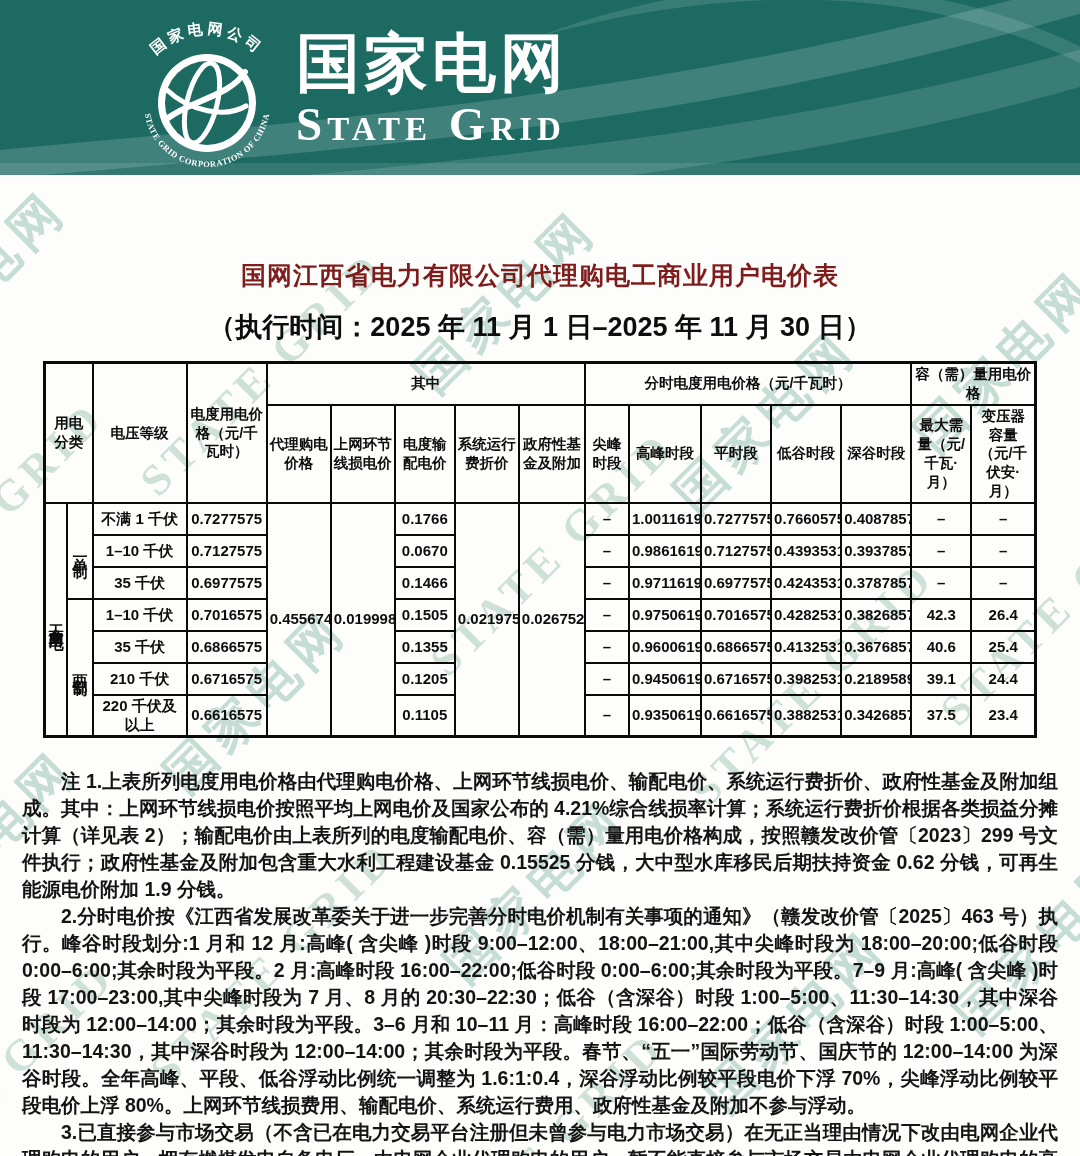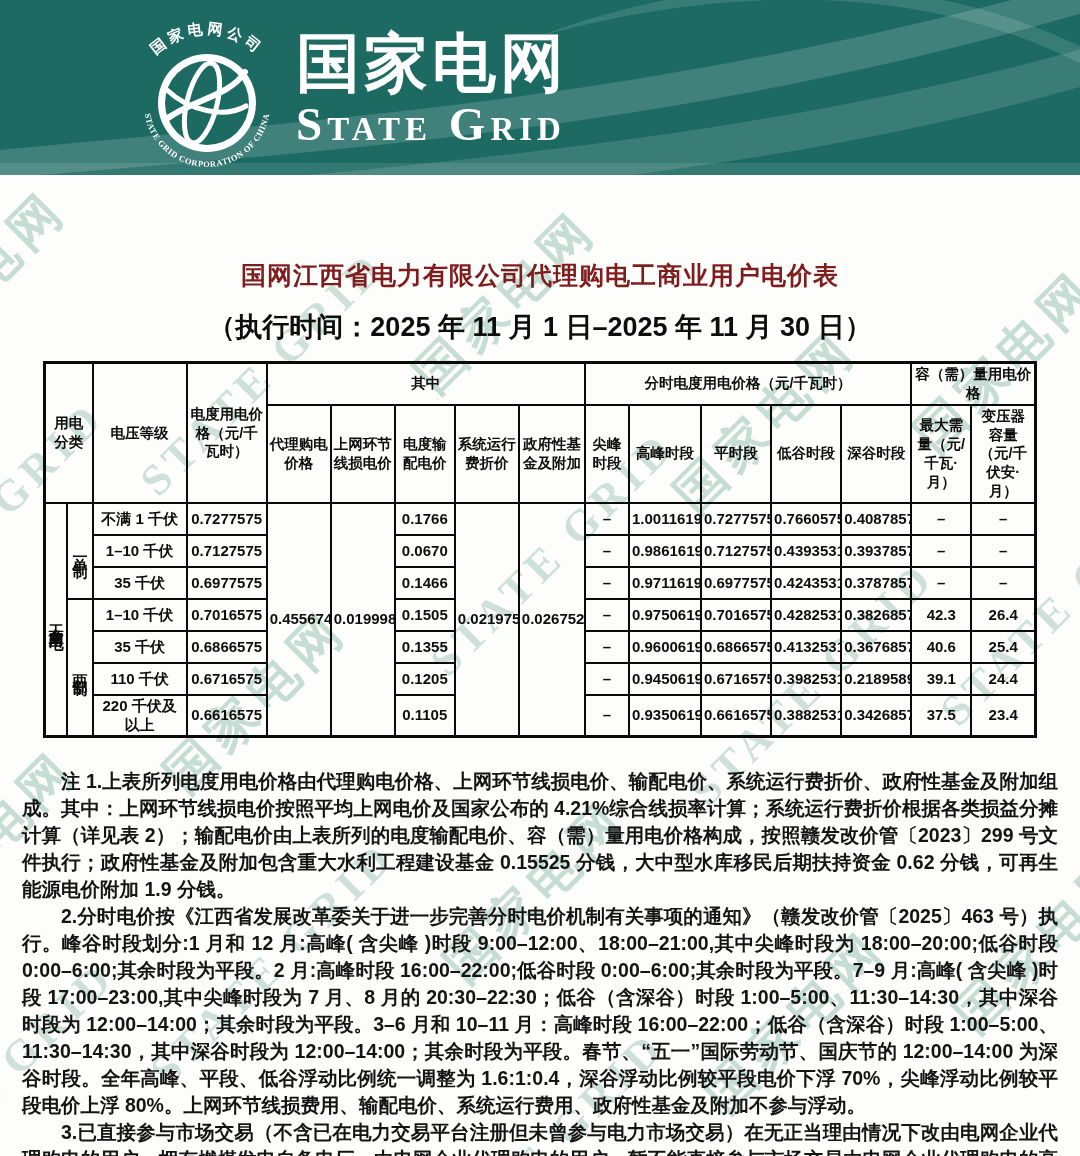--- a/index.html
+++ b/index.html
@@ -206,21 +206,21 @@
           <td>0.1355</td>
           <td>–</td>
           <td>0.9600619</td>
           <td>0.6866575</td>
           <td>0.4132531</td>
           <td>0.3676857</td>
           <td>40.6</td>
           <td>25.4</td>
         </tr>
         <tr>
-          <td class="volt">110 千伏</td>
+          <td class="volt">210 千伏</td>
           <td>0.6716575</td>
           <td>0.1205</td>
           <td>–</td>
           <td>0.9450619</td>
           <td>0.6716575</td>
           <td>0.3982531</td>
           <td>0.2189589</td>
           <td>39.1</td>
           <td>24.4</td>
         </tr>

